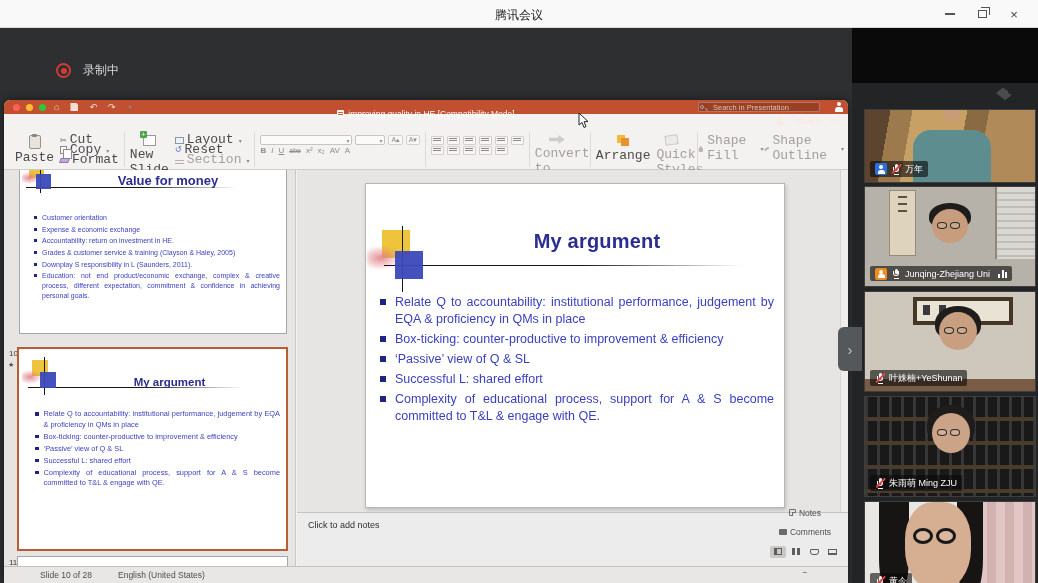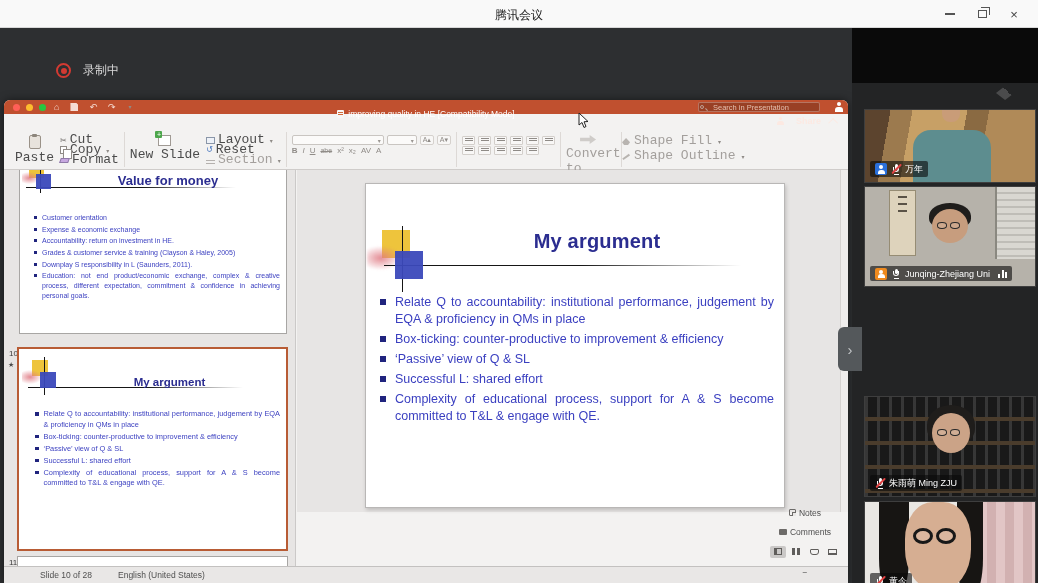--- a/index.html
+++ b/index.html
@@ -106,21 +106,21 @@
   .pic-ic::before { content:""; position:absolute; right:2px; top:1.5px; width:3.5px; height:3.5px; background:#f3e9b0; border-radius:50%; }
   .shapes-ic { position:relative; width:14px; height:11px; margin-bottom:1px; }
   .shapes-ic::before { content:""; position:absolute; left:0; top:1px; width:7px; height:7px; border:1.2px solid #7fa8d8; border-radius:50%; background:#fff; }
   .shapes-ic::after { content:""; position:absolute; left:5px; top:2px; width:6px; height:6px; border:1.2px solid #d8a87f; background:#fff; transform:rotate(45deg); }
   .textbox-ic { width:13px; height:10px; border:1px solid #9a96a0; background:#fff; margin-bottom:1px;
     font-size:6.5px; color:#666; text-align:center; line-height:10px; }
   .arrange-ic { position:relative; width:14px; height:11px; margin-bottom:1px; }
   .arrange-ic::before { content:""; position:absolute; left:1px; top:0; width:8px; height:8px; background:#f0b93c; }
   .arrange-ic::after { content:""; position:absolute; left:5px; top:3px; width:8px; height:8px; background:#e8912e; }
   .qstyle-ic { width:13px; height:10px; border:1px solid #cdc9c5; background:#eceae8; margin-bottom:1px; transform:rotate(-8deg); }
-  .shape-col { display:flex; flex-direction:column; justify-content:space-around; padding:2px 0 3px; }
+  .shape-col { display:flex; flex-direction:row; justify-content:space-around; padding:2px 0 3px; }
   .shape-row { display:flex; align-items:center; gap:4px; }
   .fill-ic { width:8px; height:7px; background:#b8b4b0; clip-path:polygon(50% 0,100% 60%,75% 100%,25% 100%,0 60%); }
   .outline-ic { width:8px; height:1.5px; background:#b8b4b0; transform:rotate(-35deg); }
 
   
   .panel { position:absolute; left:0; top:70px; width:292px; height:396px; background:#e7e5e4;
     border-right:1px solid #cbc9c8; overflow:hidden; }
   .thumb { position:absolute; background:#fff; border:1px solid #a8a6a4; overflow:hidden; }
   .thumb.sel { border:2px solid #b85c35; }
   .thumb1 { left:15px; top:-10px; width:268px; height:174px; }
@@ -443,20 +443,30 @@
               </div>
           </div>
         </div>
       </div>
       <div class="rgroup">
         <div class="bigbtn" style="margin-top:0;">
           <div class="smartart-ic"></div>
           <div class="rlabel gray" style="width:44px;">Convert to SmartArt</div>
         </div>
       </div>
+      <div class="rgroup">
+        <div class="bigbtn">
+          <div class="arrange-ic"></div>
+          <div class="rlabel">Arrange</div>
+        </div>
+        <div class="bigbtn">
+          <div class="qstyle-ic"></div>
+          <div class="rlabel gray" style="width:30px;">Quick Styles</div>
+        </div>
+      </div>
       <div class="rgroup shape-col">
         <div class="shape-row">
           <div class="fill-ic"></div>
           <span class="rlabel gray">Shape Fill</span>
             <span class="dd">▾</span>
         </div>
         <div class="shape-row">
           <div class="outline-ic"></div>
           <span class="rlabel gray">Shape Outline</span>
             <span class="dd">▾</span>
@@ -571,20 +581,23 @@
             </div>
           <div class="b-item">
               <span class="mk"></span>
               <span class="tx">Complexity of educational process, support for A &amp; S become committed to T&amp;L &amp; engage with QE.</span>
             </div>
         </div>
       </div>
       <div class="vscroll"></div>
     </div>
 
+    <div class="notes">
+      <div class="notes-text">Click to add notes</div>
+    </div>
 
     <div class="statusbar">
       <div class="sb-left">
         <span>Slide 10 of 28</span>
         <span>English (United States)</span>
       </div>
       <div class="sb-right">
         <div class="sb-item">
           <div class="notes-ic"></div>
           <span>Notes</span>
@@ -673,20 +686,43 @@
           </div>
         <span class="nm">Junqing-Zhejiang Uni</span>
         <div class="bars">
             <span class="b1"></span>
             <span class="b2"></span>
             <span class="b3"></span>
           </div>
       </div>
     </div>
 
+    <div class="tile t3">
+      <div class="scene">
+        <div class="frame"><i></i><i></i></div>
+        <div class="person">
+            <div class="hair"></div>
+            <div class="head"></div>
+            <div class="glasses">
+              <i></i>
+              <i></i>
+            </div>
+            <div class="bodyshape"></div>
+          </div>
+        <div class="sofa"></div>
+      </div>
+      <div class="label">
+        <div class="mic muted">
+            <span class="cap"></span>
+            <span class="arc"></span>
+            <span class="base"></span>
+          </div>
+        <span class="nm">叶姝楠+YeShunan</span>
+      </div>
+    </div>
 
     <div class="tile t4">
       <div class="scene">
         <div class="person">
             <div class="hair"></div>
             <div class="head"></div>
             <div class="glasses">
               <i></i>
               <i></i>
             </div>

